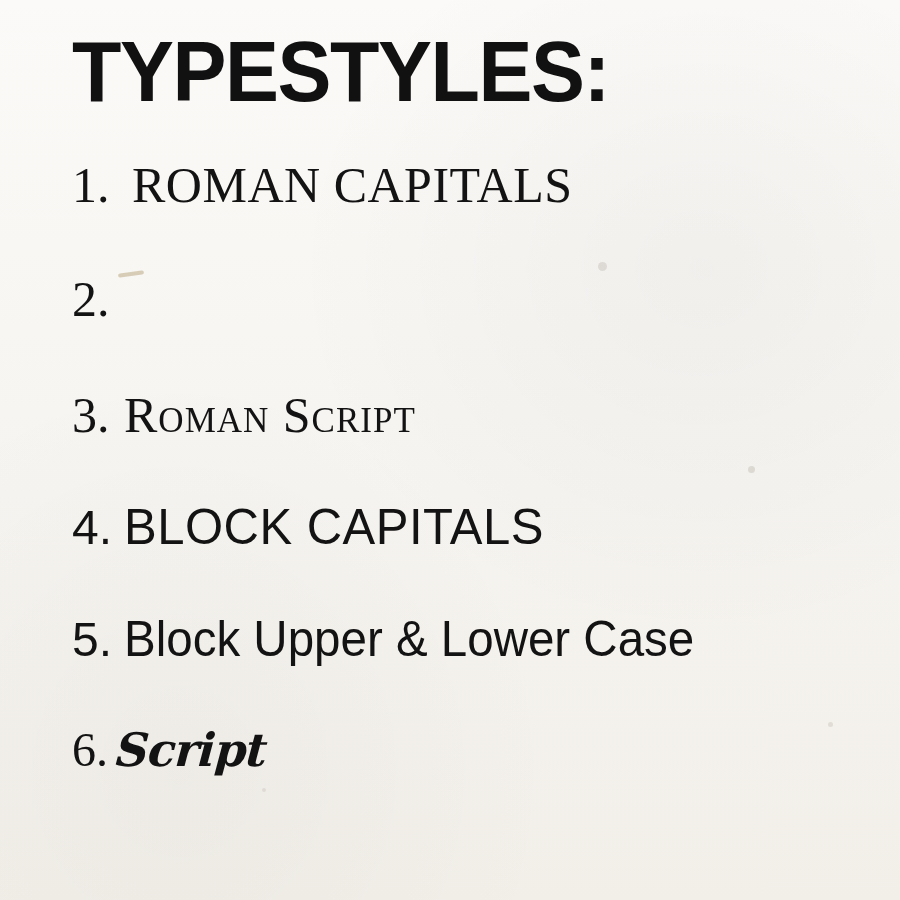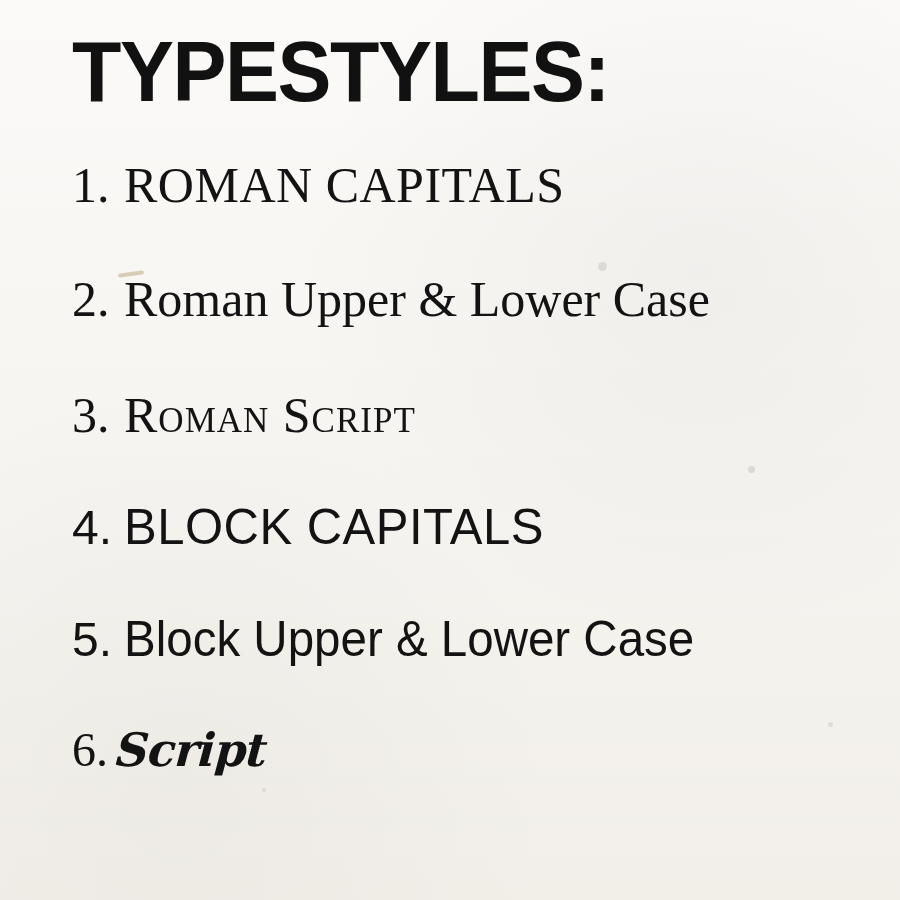--- a/index.html
+++ b/index.html
@@ -65,21 +65,21 @@
   .num {
     display: inline-block;
     min-width: 54px;
     color: #131313;
   }
   .label { display: inline-block; }
 
   
   #item-1 { margin-top: 46px; font-family: "Liberation Serif", serif; font-size: 50px; line-height: 1.0; }
   #item-1 .num { font-size: 50px; min-width: 52px; }
-  #item-1 .label { letter-spacing: 0.5px; }
+  #item-1 .label { letter-spacing: 0.5px; margin-left: 8px; }
 
   
   #item-2 { margin-top: 64px; font-family: "Liberation Serif", serif; font-size: 50px; line-height: 1.0; }
   #item-2 .num { font-size: 50px; min-width: 52px; }
 
   
   #item-3 { margin-top: 66px; font-family: "Liberation Serif", serif; font-size: 50px; line-height: 1.0; }
   #item-3 .num { font-size: 50px; min-width: 52px; }
   #item-3 .label { font-variant: small-caps; letter-spacing: 1px; }
 
@@ -119,21 +119,20 @@
 
   <h1 id="title">TYPESTYLES:</h1>
 
   <ol id="list">
     <li class="item" id="item-1">
       <span class="num">1.</span>
       <span class="label">ROMAN CAPITALS</span>
     </li>
     <li class="item" id="item-2">
       <span class="num">2.</span>
-      <span class="label">Roman Upper &amp; Lower Case</span>
     </li>
     <li class="item" id="item-3">
       <span class="num">3.</span>
       <span class="label">Roman Script</span>
     </li>
     <li class="item" id="item-4">
       <span class="num">4.</span>
       <span class="label">BLOCK CAPITALS</span>
     </li>
     <li class="item" id="item-5">

